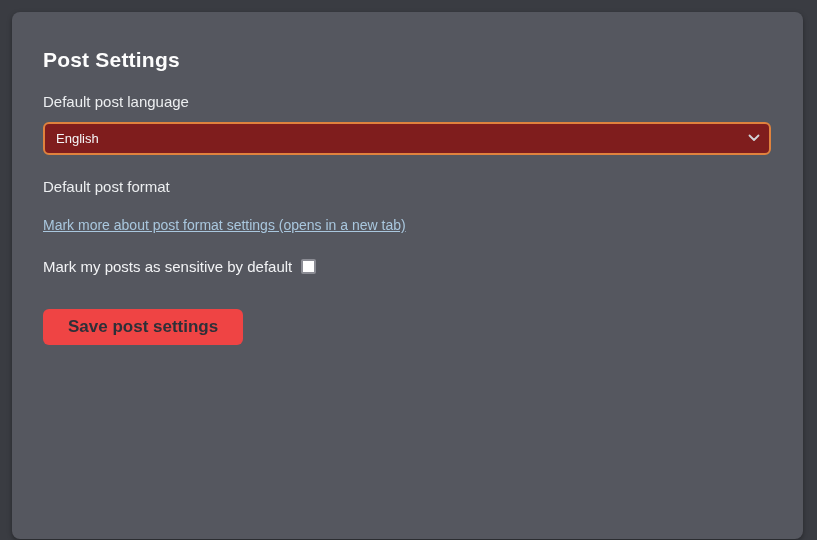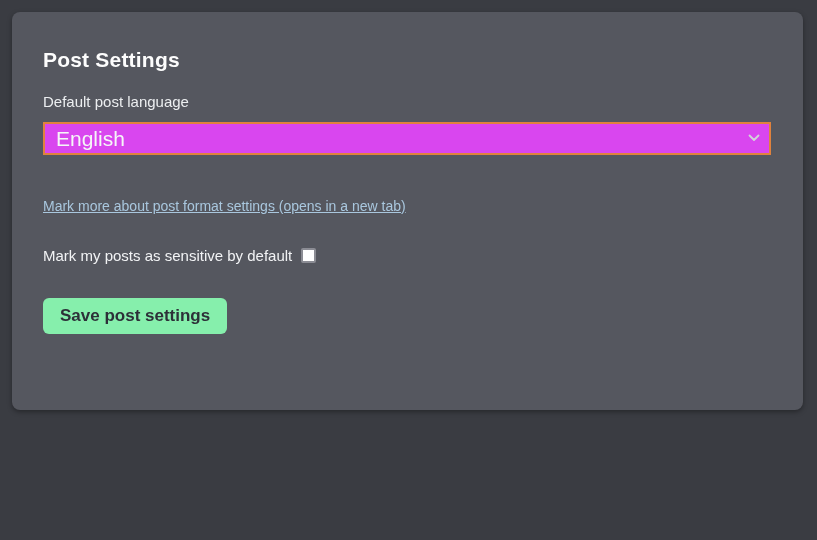--- a/index.html
+++ b/index.html
@@ -5,54 +5,54 @@
   * { margin: 0; padding: 0; box-sizing: border-box; }
   html, body { width: 817px; height: 540px; }
   body {
     background: #3a3c42;
     font-family: "Liberation Sans", "DejaVu Sans", sans-serif;
     overflow: hidden;
   }
   .panel {
     position: absolute;
     left: 12px; top: 12px;
-    width: 791px; height: 398px;
+    width: 791px; height: 527px;
     background: #55575f;
     border-radius: 8px;
     padding: 36px 32px 30px 31px;
     box-shadow: 0 2px 5px rgba(0,0,0,0.35);
   }
   .page-title {
     color: #fdfdfd;
     font-size: 21px;
     font-weight: bold;
     letter-spacing: 0.2px;
     margin-bottom: 20px;
   }
-  .field-group { margin-bottom: 32px; }
+  .field-group { margin-bottom: 22px; }
   .field-label {
     display: block;
     color: #eceef0;
     font-size: 15px;
     line-height: 1.3;
     margin-bottom: 10px;
   }
   .select-wrap { position: relative; width: 100%; }
   select {
     -webkit-appearance: none;
     -moz-appearance: none;
     appearance: none;
     width: 100%;
     height: 33px;
-    background: #d946ef;
+    background: #7f1d1d;
     color: #f5f6f7;
     font-family: "Liberation Sans", "DejaVu Sans", sans-serif;
-    font-size: 21px;
+    font-size: 13px;
     border: 2px solid #e0823d;
-    border-radius: 0;
+    border-radius: 6px;
     padding: 0 30px 0 11px;
     outline: none;
   }
   .chevron {
     position: absolute;
     right: 11px; top: 50%;
     margin-top: -4px;
     width: 12px; height: 8px;
     pointer-events: none;
     line-height: 0;
@@ -79,28 +79,28 @@
     appearance: none;
     width: 15px; height: 15px;
     background: #ffffff;
     border: 2px solid #8b8c94;
     border-radius: 2px;
     cursor: pointer;
   }
   .save-button {
     display: inline-block;
     margin-top: 34px;
-    background: #86efac;
+    background: #ef4444;
     color: #2d3038;
     font-family: "Liberation Sans", "DejaVu Sans", sans-serif;
     font-size: 17px;
     font-weight: bold;
     border: none;
     border-radius: 6px;
-    padding: 8px 17px;
+    padding: 8px 25px;
     cursor: pointer;
   }
 </style>
 </head>
 <body>
 
 <div class="panel">
 
   <h1 class="page-title">Post Settings</h1>
 
@@ -113,20 +113,21 @@
       <span class="chevron">
         <svg width="12" height="8" viewBox="0 0 12 8">
             <path d="M1.5 1.5 L6 6 L10.5 1.5" stroke="#d2d4d8" stroke-width="1.8" fill="none" stroke-linecap="round" stroke-linejoin="round"></path>
           </svg>
       </span>
     </div>
   </div>
 
 
   <div class="field-group">
+    <label class="field-label">Default post format</label>
     <a class="help-link">Mark more about post format settings (opens in a new tab)</a>
   </div>
 
   <div class="checkbox-row">
     <span>Mark my posts as sensitive by default</span>
     <input type="checkbox" style="">
   </div>
 
   <button class="save-button">Save post settings</button>
 

